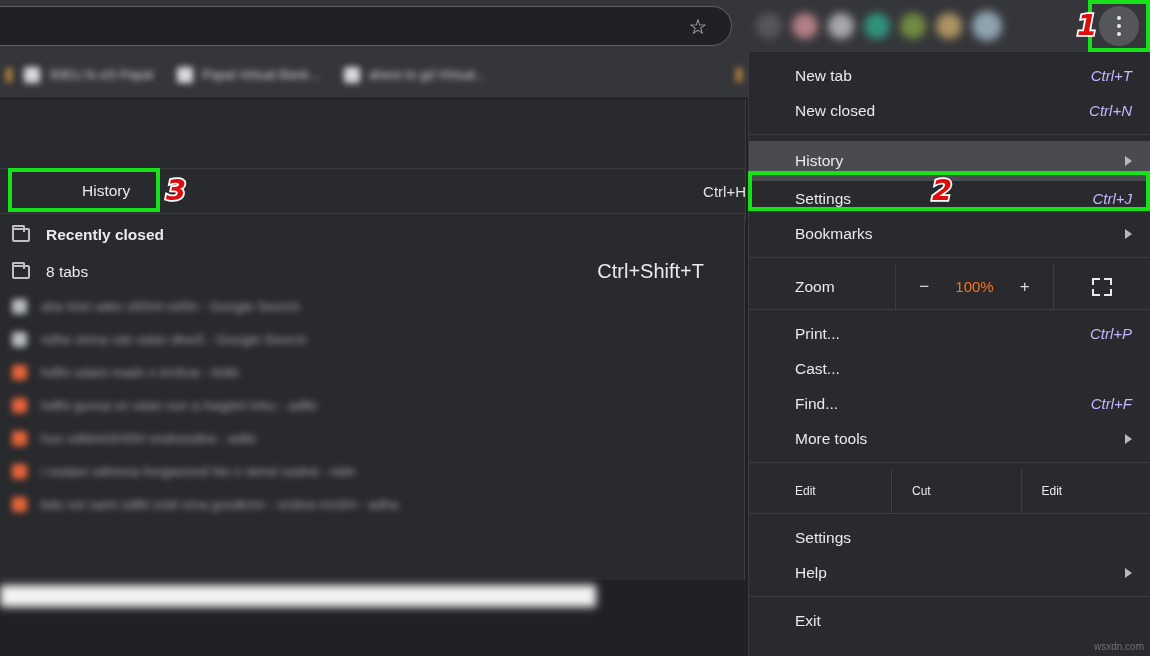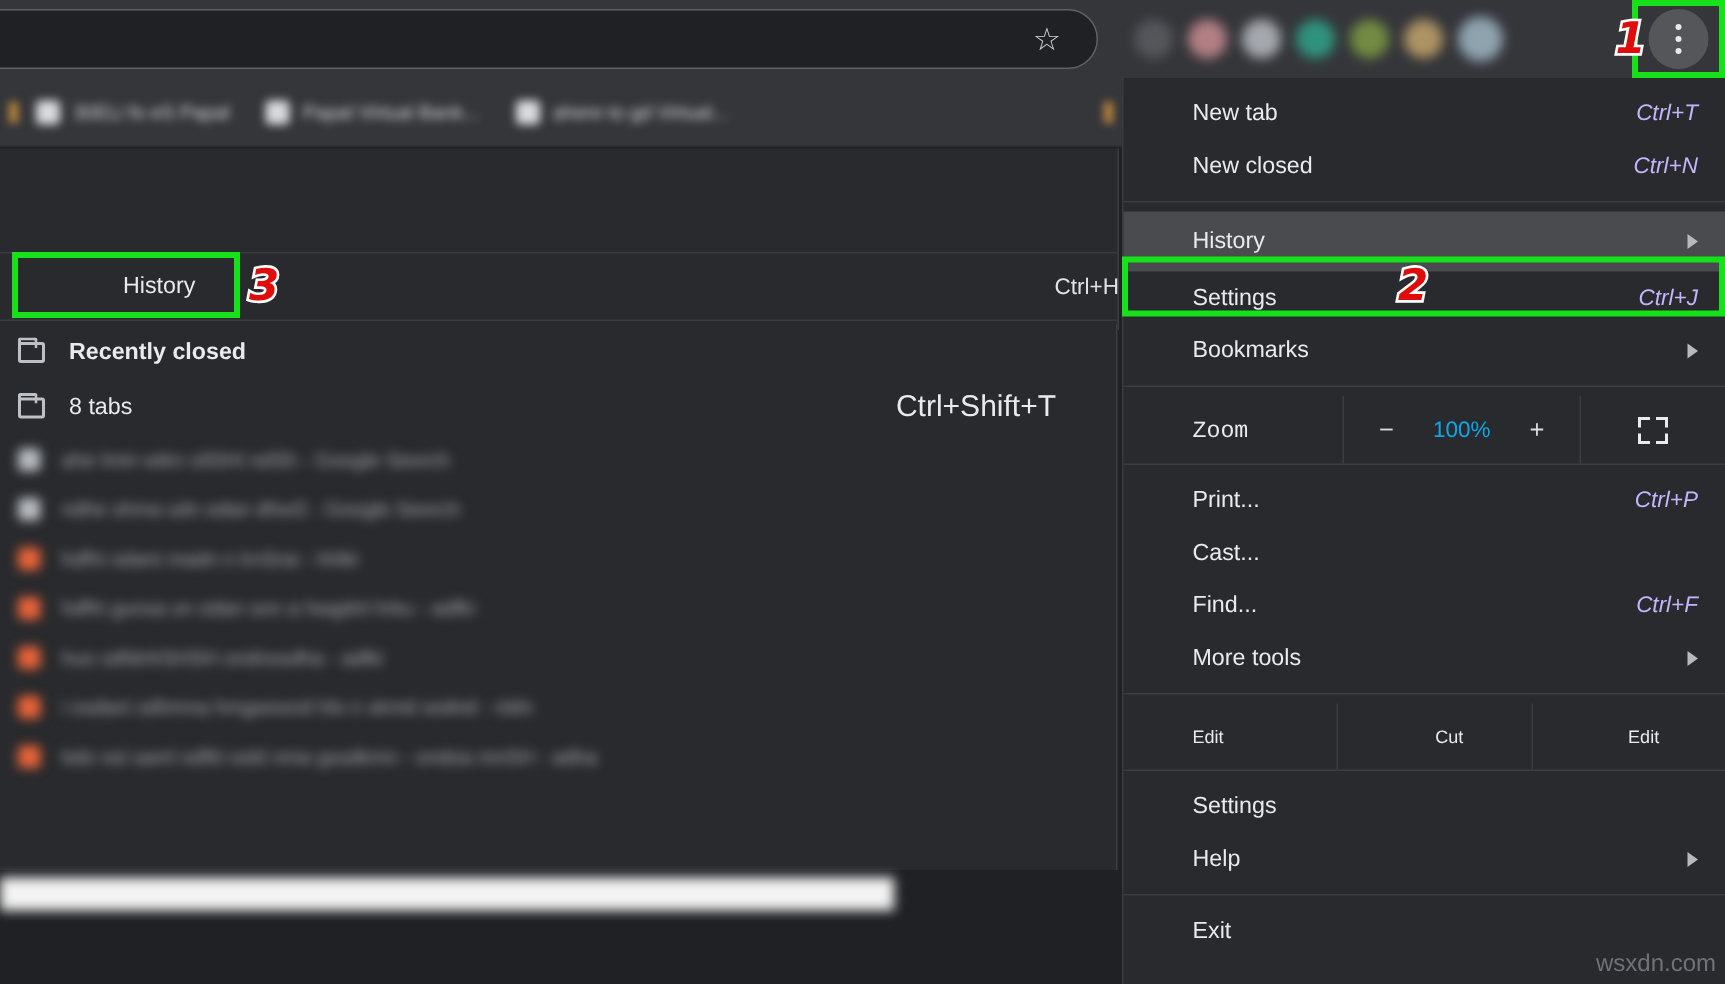--- a/index.html
+++ b/index.html
@@ -286,33 +286,33 @@
   .menu-pad-top { height: 6px; }
 
   
   .zoom-row {
     display: flex;
     align-items: center;
     height: 45px;
     color: #e8eaed;
     font-size: 15.5px;
   }
-  .zoom-label { padding-left: 46px; width: 146px; font-family: Liberation Mono, monospace; }
+  .zoom-label { padding-left: 46px; width: 146px; }
   .zoom-ctrls {
     flex: 1;
     display: flex;
     align-items: center;
     justify-content: center;
     gap: 22px;
     border-left: 1px solid #3c3d40;
     border-right: 1px solid #3c3d40;
     height: 45px;
   }
   .zoom-btn { font-size: 17px; color: #d6d9dd; width: 18px; text-align: center; }
-  .zoom-val { font-size: 15px; color: #0ea5e9; }
+  .zoom-val { font-size: 15px; color: #f97316; }
   .zoom-full {
     width: 96px;
     display: flex;
     align-items: center;
     justify-content: center;
     height: 45px;
   }
   .fs-ic { position: relative; width: 20px; height: 18px; }
   .fs-ic i {
     position: absolute; width: 8px; height: 7px; border: 2.5px solid #e8eaed;
@@ -326,21 +326,21 @@
   .edit-row {
     display: flex;
     align-items: center;
     height: 44px;
     color: #e8eaed;
     font-size: 12px;
   }
   .edit-label { padding-left: 46px; width: 142px; }
   .edit-act {
     flex: 1;
-    text-align: center;
+    text-align: left;
     border-left: 1px solid #3c3d40;
     line-height: 44px;
     height: 44px;
     padding-left: 20px;
   }
 
   
   .hl-box {
     position: absolute;
     border: 4px solid #17e118;
@@ -362,21 +362,21 @@
     paint-order: stroke fill;
     line-height: 1;
   }
   .badge-1 { left: 1077px; top: 11px; }
   .badge-2 { left: 932px; top: 176px; }
   .badge-3 { left: 166px; top: 176px; }
 
   .watermark {
     position: absolute;
     right: 6px; bottom: 4px;
-    font-size: 16px;
+    font-size: 10px;
     color: #6f7276;
     font-family: "Liberation Sans", sans-serif;
   }
 </style>
 </head>
 <body>
 
 <div id="root">
 
   <div class="omnibar-strip">

